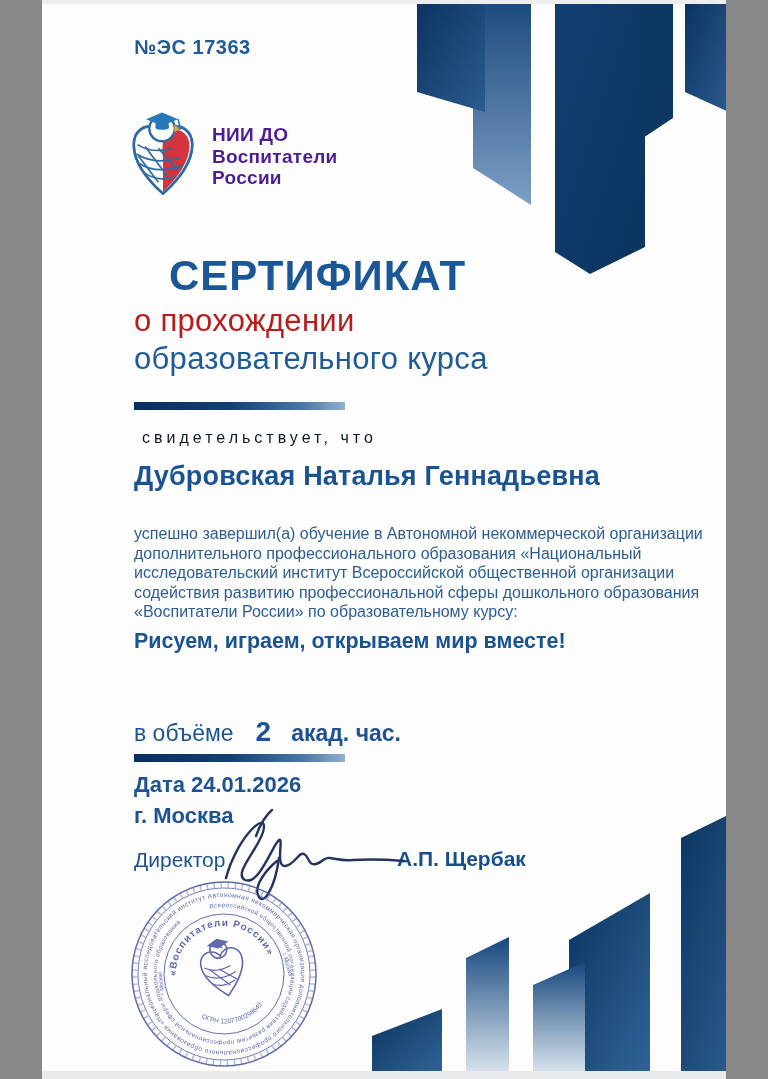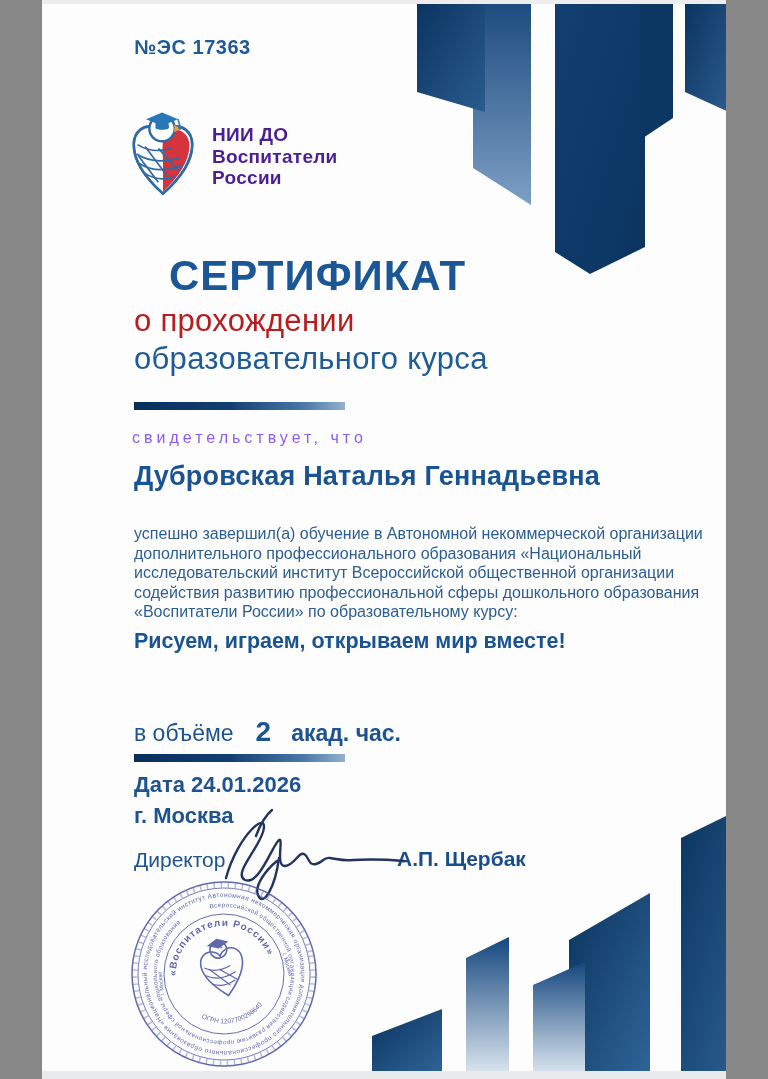--- a/index.html
+++ b/index.html
@@ -38,22 +38,22 @@
   .title-sub2 { position:absolute; left:92px; top:341px; font-size:31px; color:#1e5b97; letter-spacing:.3px; }
 
   .grad-bar {
     position:absolute; left:92px; width:211px; height:8px;
     background: linear-gradient(90deg,#0a2e5c 0%,#123f72 45%,#4a77a7 80%,#93b0cc 100%);
   }
   .bar-1 { top:402px; }
   .bar-2 { top:754px; }
 
   .attest {
-    position:absolute; left:90px; top:429px;
-    font-size:16px; letter-spacing:4px; color:#8b5cf6;
+    position:absolute; left:100px; top:429px;
+    font-size:16px; letter-spacing:4px; color:#0f172a;
   }
   .recipient {
     position:absolute; left:92px; top:461px;
     font-size:27px; font-weight:700; color:#1a5391; letter-spacing:.2px;
   }
   .body-par {
     position:absolute; left:92px; top:524px;
     font-size:16px; line-height:19.6px; color:#2c5e93; white-space:nowrap;
   }
   .course {

